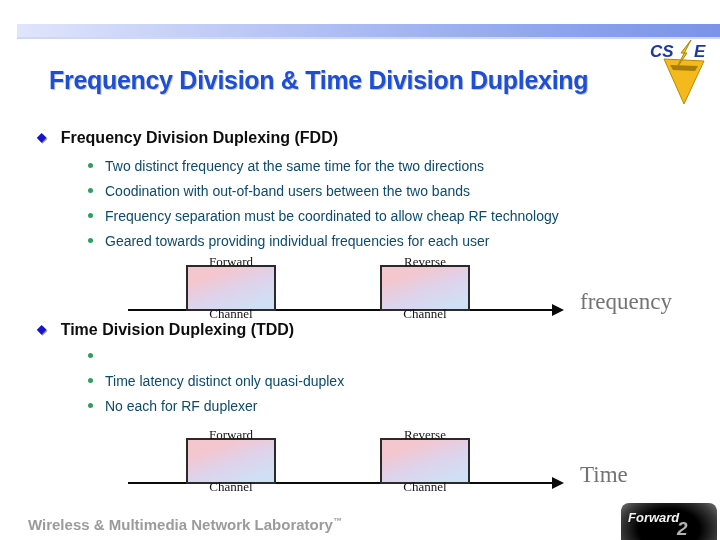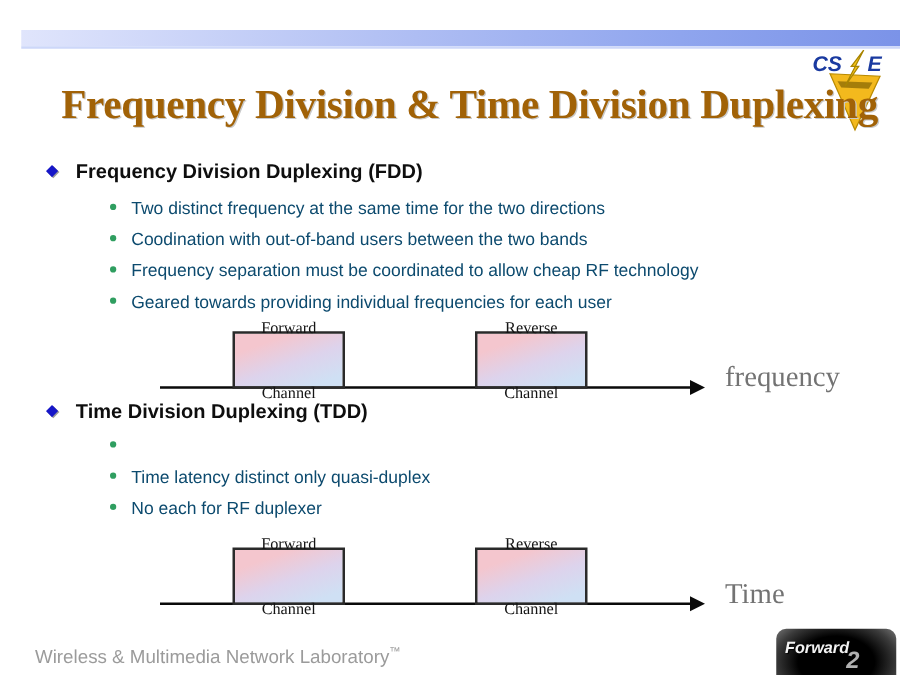--- a/index.html
+++ b/index.html
@@ -17,24 +17,23 @@
     background:linear-gradient(to right,#e0e5fc 0%,#aebdf3 45%,#8fa5ee 75%,#7b93e8 100%);
     border-bottom:2px solid #cdd7f9;
   }
 
   
   .csie-logo { position:absolute; left:650px; top:16px; width:64px; height:66px; }
 
   
   .title {
     position:absolute; left:49px; top:42px; margin:0;
-    font-size:33px; font-weight:bold; letter-spacing:-0.3px;
-    color:#a16207; white-space:nowrap;
+    font-size:25px; font-weight:bold; letter-spacing:-0.3px;
+    color:#1d4ed8; white-space:nowrap;
     text-shadow:1px 1px 0 #c9c9c9;
-    font-family:Liberation Serif, serif;
   }
 
   
   .sec-heading {
     position:absolute; left:37px; white-space:nowrap;
     font-size:16px; font-weight:bold; color:#0e0e0e;
   }
   .sec-heading .diamond {
     color:#1616c8; font-size:12px; margin-right:10px; vertical-align:2px;
     text-shadow:1px 1px 0 #9a9a9a;
@@ -75,21 +74,21 @@
   .box-forward { left:186px; }
   .box-reverse { left:380px; }
   .axis-label {
     position:absolute; left:580px; top:24px; white-space:nowrap;
     font-family:Liberation Serif, serif; font-size:23px; color:#737373;
   }
 
   
   .footer-text {
     position:absolute; left:28px; top:492px; white-space:nowrap;
-    font-size:15px; font-weight:normal; color:#9b9b9b;
+    font-size:15px; font-weight:bold; color:#9b9b9b;
   }
   .footer-text sup { font-size:9px; }
   .footer-bar {
     position:absolute; left:0; top:518px; width:619px; height:16px;
     background:linear-gradient(to right,#a8bbf2,#c6d3f7 55%,#e0e8fc);
   }
   .wm-logo {
     position:absolute; left:621px; top:479px; width:96px; height:59px;
     border-radius:8px;
     background:radial-gradient(ellipse at 50% 45%, #000 45%, #3a3a3a 72%, #8d8d8d 100%);

